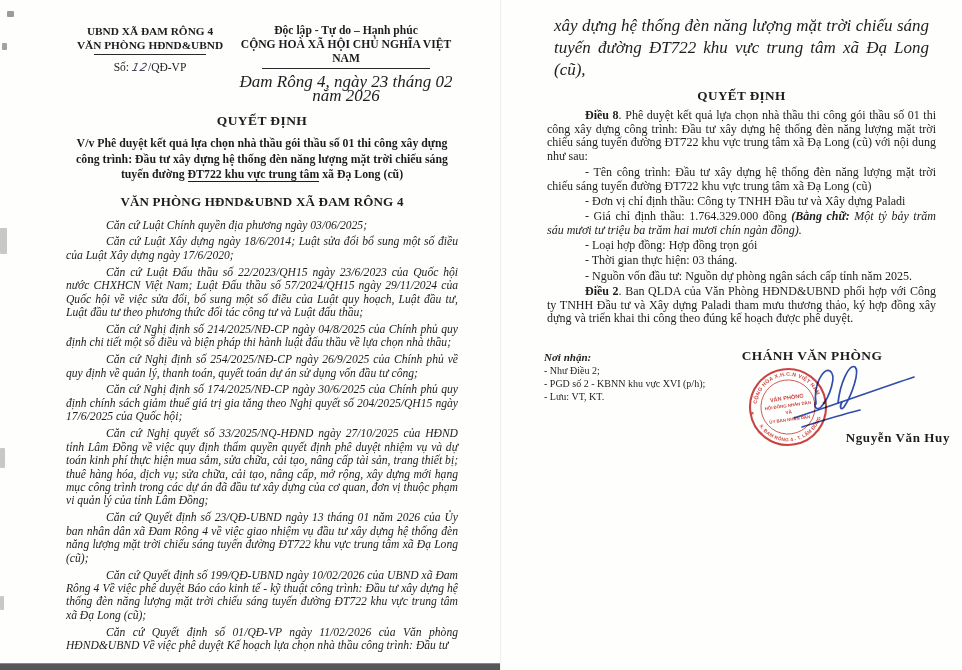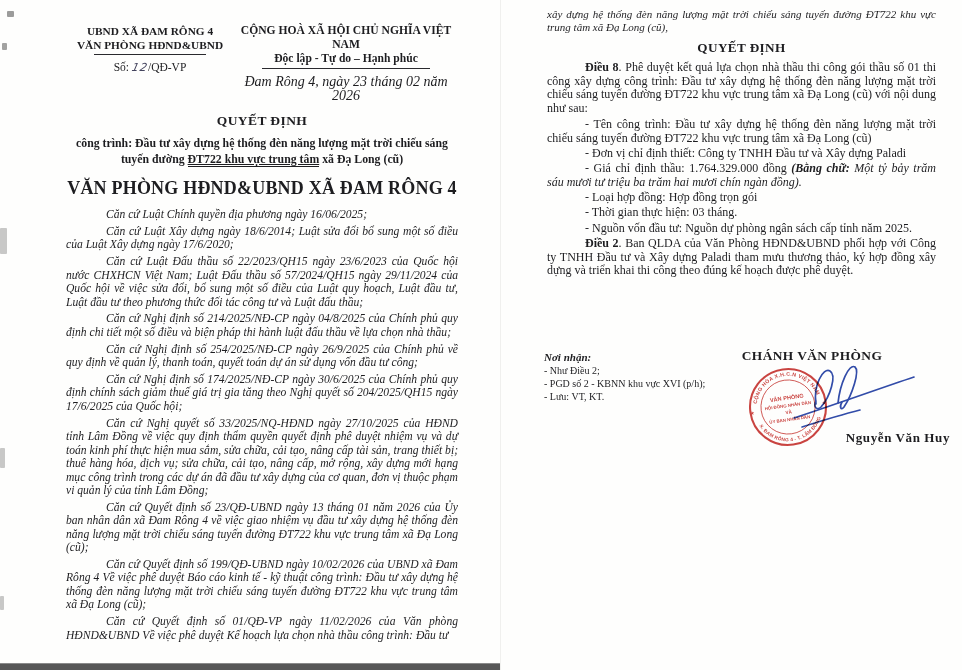--- a/index.html
+++ b/index.html
@@ -17,32 +17,32 @@
 
   
   .hdr{display:flex;width:100%;}
   .hdr-org{width:168px;text-align:center;font-weight:bold;font-size:11.3px;line-height:14px;}
   .hdr-nat{flex:1;text-align:center;font-weight:bold;font-size:11.6px;line-height:14px;}
   .rule{border-top:1.2px solid #2a2a2e;height:0;margin:2px auto 3px;}
   .rule-org{width:112px;}
   .rule-nat{width:168px;}
   .doc-no{font-weight:normal;font-size:11.5px;margin-top:5px;}
   .handwritten{font-family:"DejaVu Sans",sans-serif;font-style:italic;font-size:11px;color:#44445e;display:inline-block;transform:skewX(-12deg);letter-spacing:1px;}
-  .dateline{font-style:italic;font-weight:normal;font-size:14px;margin-top:6px;}
+  .dateline{font-style:italic;font-weight:normal;font-size:17px;margin-top:6px;}
 
   .doc-title{ text-align:center;font-weight:bold;font-size:13.5px;letter-spacing:.4px;margin-top:10px;}
   .subject{text-align:center;font-weight:bold;font-size:11.8px;line-height:15.5px;margin-top:7px;}
-  .u{border-bottom:1.2px solid #1d1d20;padding-bottom:0px;text-decoration:underline;}
-  .issuer{text-align:center;font-weight:bold;font-size:18px;margin-top:11px;letter-spacing:.2px;}
+  .u{border-bottom:1.2px solid #1d1d20;padding-bottom:0px;}
+  .issuer{text-align:center;font-weight:bold;font-size:13px;margin-top:11px;letter-spacing:.2px;}
 
   .cites{margin-top:9px;}
   .cite{font-style:italic;text-align:justify;text-indent:40px;font-size:11.6px;line-height:13.45px;margin:0 0 3.4px 0;}
 
   
-  .cont{font-style:italic;text-align:justify;font-size:11px;line-height:13px;margin:0;}
+  .cont{font-style:italic;text-align:justify;font-size:17px;line-height:22px;margin:7px;}
   .dec-title{text-align:center;font-weight:bold;font-size:13.2px;letter-spacing:.4px;margin:6px 0 5px 0;}
   .art{text-align:justify;text-indent:38px;font-size:12px;line-height:13.7px;margin:0 0 2px 0;}
   .art b{font-weight:bold;}
   .item{text-align:justify;text-indent:38px;font-size:12px;line-height:13.7px;margin:0 0 1.6px 0;}
   .bi{font-weight:bold;font-style:italic;}
   .it{font-style:italic;}
 
   .recipients{position:absolute;left:44px;top:351px;font-size:10px;line-height:13px;}
   .recipients .lbl{font-weight:bold;font-style:italic;font-size:11px;}
   .signer-title{position:absolute;left:187px;top:348px;width:250px;text-align:center;font-weight:bold;font-size:13.4px;letter-spacing:.4px;}
@@ -67,38 +67,39 @@
         <div class="hdr-org">
           <div>UBND XÃ ĐAM RÔNG 4</div>
           <div>VĂN PHÒNG HĐND&amp;UBND</div>
           <div class="rule rule-org"></div>
           <div class="doc-no">
             <span>Số:</span>
             <span class="handwritten">12</span><span>/QĐ-VP</span>
           </div>
         </div>
         <div class="hdr-nat">
+          <div>Độc lập - Tự do – Hạnh phúc</div>
           <div>CỘNG HOÀ XÃ HỘI CHỦ NGHĨA VIỆT NAM</div>
-          <div>Độc lập - Tự do – Hạnh phúc</div>
           <div class="rule rule-nat"></div>
           <div class="dateline">Đam Rông 4, ngày  23 tháng 02 năm 2026</div>
         </div>
       </div>
 
       <div class="doc-title">QUYẾT ĐỊNH</div>
 
       <div class="subject">
+        <div>V/v Phê duyệt kết quả lựa chọn nhà thầu gói thầu số 01 thi công xây dựng</div>
         <div>công trình: Đầu tư xây dựng hệ thống đèn năng lượng mặt trời chiếu sáng</div>
         <div><span>tuyến đường </span><span class="u">ĐT722 khu vực trung tâm</span><span> xã Đạ Long (cũ)</span></div>
       </div>
 
       <div class="issuer">VĂN PHÒNG HĐND&amp;UBND XÃ ĐAM RÔNG 4</div>
 
       <div class="cites">
-        <p class="cite">Căn cứ Luật Chính quyền địa phương ngày 16/06/2025;</p>
+        <p class="cite">Căn cứ Luật Chính quyền địa phương ngày 03/06/2025;</p>
         <p class="cite">Căn cứ Luật Xây dựng ngày 18/6/2014; Luật sửa đổi bổ sung một số điều của Luật Xây dựng ngày 17/6/2020;</p>
         <p class="cite">Căn cứ Luật Đấu thầu số 22/2023/QH15 ngày 23/6/2023 của Quốc hội nước CHXHCN Việt Nam; Luật Đấu thầu số 57/2024/QH15 ngày 29/11/2024 của Quốc hội về việc sửa đổi, bổ sung một số điều của Luật quy hoạch, Luật đầu tư, Luật đầu tư theo phương thức đối tác công tư và Luật đấu thầu;</p>
         <p class="cite">Căn cứ Nghị định số 214/2025/NĐ-CP ngày 04/8/2025 của Chính phủ quy định chi tiết một số điều và biện pháp thi hành luật đấu thầu về lựa chọn nhà thầu;</p>
         <p class="cite">Căn cứ Nghị định số 254/2025/NĐ-CP ngày 26/9/2025 của Chính phủ về quy định về quản lý, thanh toán, quyết toán dự án sử dụng vốn đầu tư công;</p>
         <p class="cite">Căn cứ Nghị định số 174/2025/NĐ-CP ngày 30/6/2025 của Chính phủ quy định chính sách giảm thuế giá trị gia tăng theo Nghị quyết số 204/2025/QH15 ngày 17/6/2025 của Quốc hội;</p>
         <p class="cite">Căn cứ Nghị quyết số 33/2025/NQ-HĐND ngày 27/10/2025 của HĐND tỉnh Lâm Đồng về việc quy định thẩm quyền quyết định phê duyệt nhiệm vụ và dự toán kinh phí thực hiện mua sắm, sửa chữa, cải tạo, nâng cấp tài sản, trang thiết bị; thuê hàng hóa, dịch vụ; sửa chữa, cải tạo, nâng cấp, mở rộng, xây dựng mới hạng mục công trình trong các dự án đã đầu tư xây dựng của cơ quan, đơn vị thuộc phạm vi quản lý của tỉnh Lâm Đồng;</p>
         <p class="cite">Căn cứ Quyết định số 23/QĐ-UBND ngày 13 tháng 01 năm 2026 của Ủy ban nhân dân xã Đam Rông 4 về việc giao nhiệm vụ đầu tư xây dựng hệ thống đèn năng lượng mặt trời chiếu sáng tuyến đường ĐT722 khu vực trung tâm xã Đạ Long (cũ);</p>
         <p class="cite">Căn cứ Quyết định số 199/QĐ-UBND ngày 10/02/2026 của UBND xã Đam Rông 4 Về việc phê duyệt Báo cáo kinh tế - kỹ thuật công trình: Đầu tư xây dựng hệ thống đèn năng lượng mặt trời chiếu sáng tuyến đường ĐT722 khu vực trung tâm xã Đạ Long (cũ);</p>
         <p class="cite">Căn cứ Quyết định số 01/QĐ-VP ngày 11/02/2026 của Văn phòng HĐND&amp;UBND Về việc phê duyệt Kế hoạch lựa chọn nhà thầu công trình: Đầu tư</p>
       </div>
@@ -107,21 +108,21 @@
 
   <div class="page" id="page-right">
     <div class="inner-r">
       <p class="cont">xây dựng hệ thống đèn năng lượng mặt trời chiếu sáng tuyến đường ĐT722 khu vực trung tâm xã Đạ Long (cũ),</p>
 
       <div class="dec-title">QUYẾT ĐỊNH</div>
 
       <p class="art"><b>Điều 8</b><span>. Phê duyệt kết quả lựa chọn nhà thầu thi công gói thầu số 01 thi công xây dựng công trình: Đầu tư xây dựng hệ thống đèn năng lượng mặt trời chiếu sáng tuyến đường ĐT722 khu vực trung tâm xã Đạ Long (cũ) với nội dung như sau:</span></p>
 
       <p class="item">- Tên công trình: Đầu tư xây dựng hệ thống đèn năng lượng mặt trời chiếu sáng tuyến đường ĐT722 khu vực trung tâm xã Đạ Long (cũ)</p>
-      <p class="item">- Đơn vị chỉ định thiết: Công ty TNHH Đầu tư và Xây dựng Paladi</p>
+      <p class="item">- Đơn vị chỉ định thầu: Công ty TNHH Đầu tư và Xây dựng Paladi</p>
       <p class="item"><span>- Giá chỉ định thầu: 1.764.329.000 đồng </span><span class="bi">(Bằng chữ:</span><span class="it"> Một tỷ bảy trăm sáu mươi tư triệu ba trăm hai mươi chín ngàn đồng).</span></p>
       <p class="item">- Loại hợp đồng: Hợp đồng trọn gói</p>
       <p class="item">- Thời gian thực hiện: 03 tháng.</p>
       <p class="item">- Nguồn vốn đầu tư: Nguồn dự phòng ngân sách cấp tỉnh năm 2025.</p>
 
       <p class="art"><b>Điều 2</b><span>. Ban QLDA của Văn Phòng HĐND&amp;UBND phối hợp với Công ty TNHH Đầu tư và Xây dựng Paladi tham mưu thương thảo, ký hợp đồng xây dựng và triển khai thi công theo đúng kế hoạch được phê duyệt.</span></p>
     </div>
 
     <div class="recipients">
       <div class="lbl">Nơi nhận:</div>

